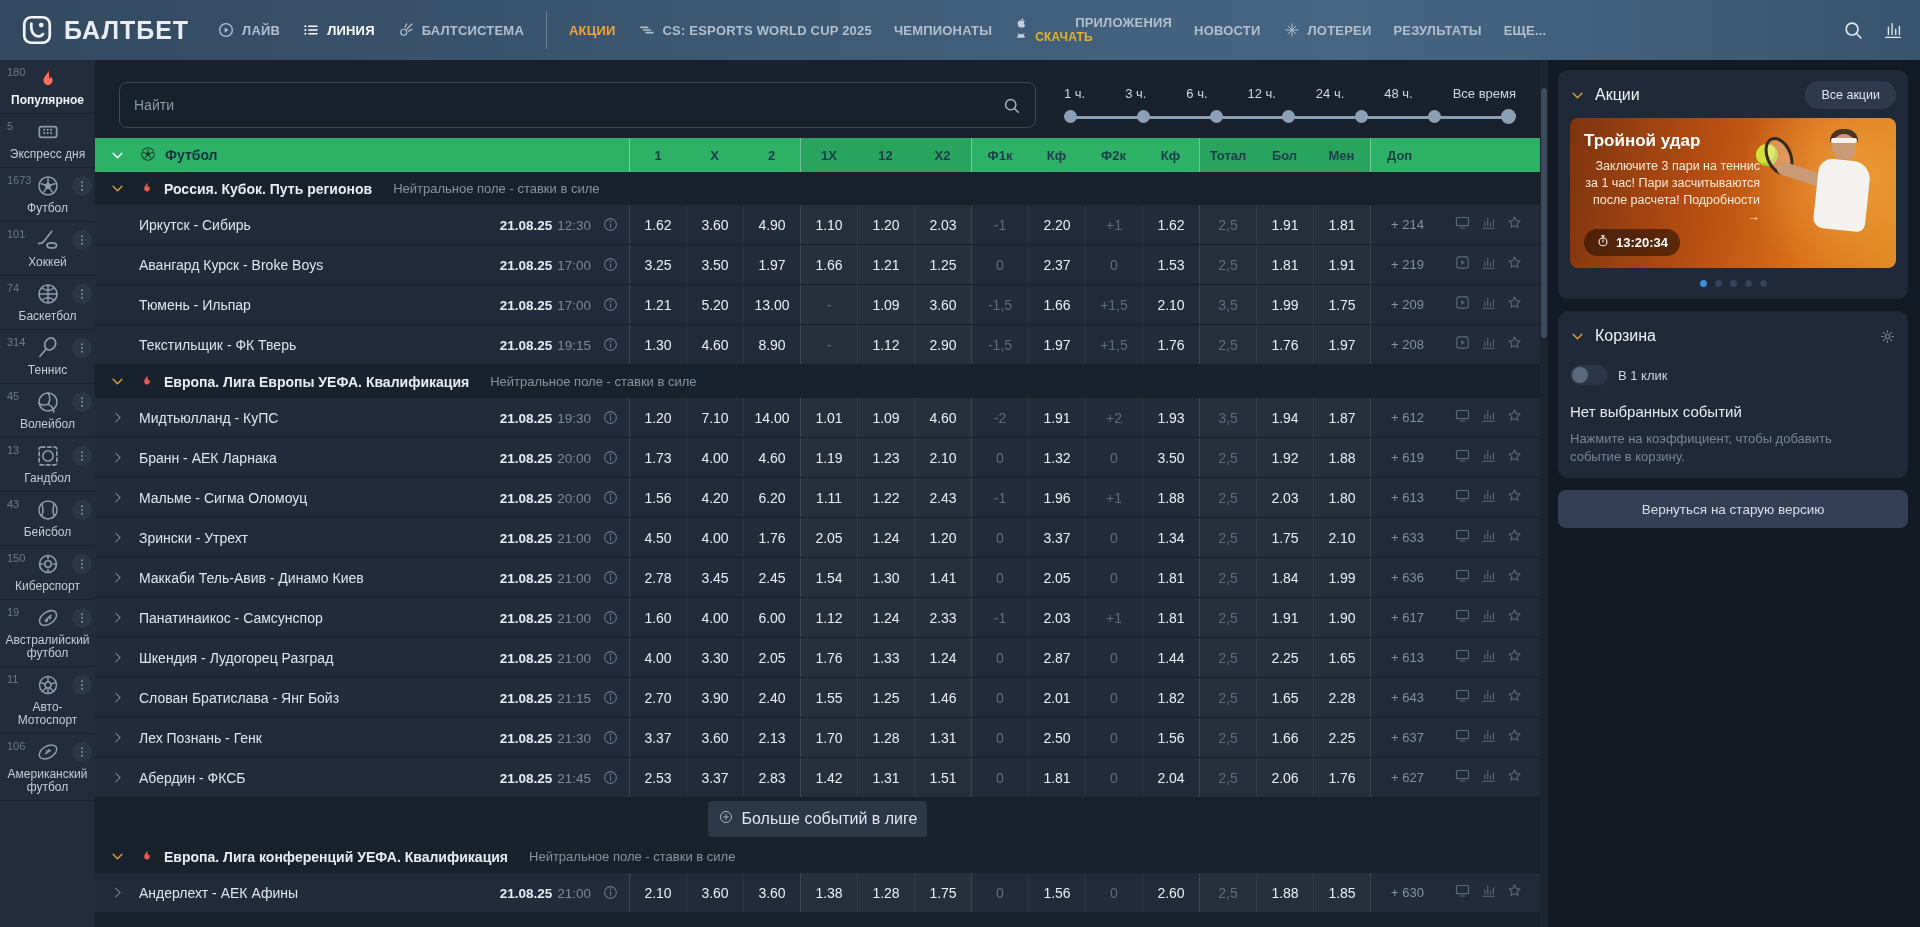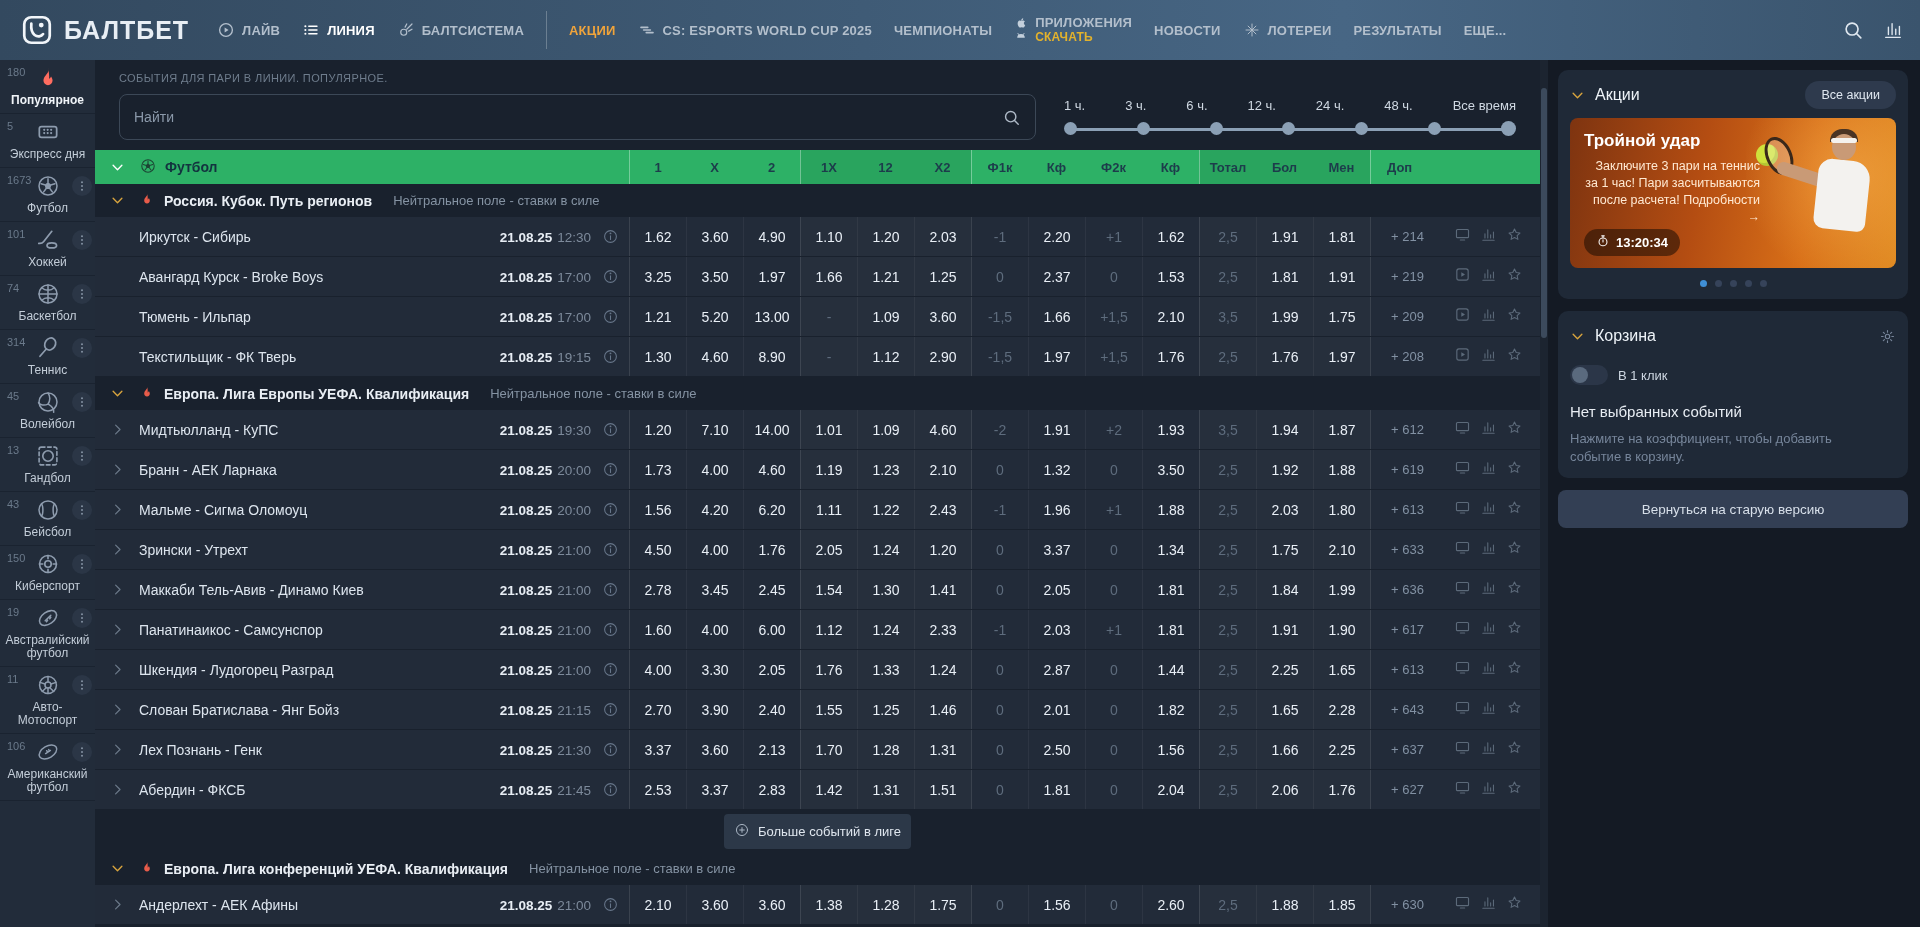--- a/index.html
+++ b/index.html
@@ -16,21 +16,21 @@
   .nav-item { display:flex; align-items:center; gap:7px; font-size:13px; font-weight:bold;
     color:#b3bfcc; cursor:pointer; white-space:nowrap; letter-spacing:.2px; }
   .nav-item.active { color:#ffffff; }
   .nav-item.accent { color:#f0a43b; }
   .nav-item .ic { width:18px; height:18px; display:inline-block; }
   .nav-div { width:1px; height:38px; background:rgba(255,255,255,.25); align-self:center; }
   .nav-app { display:flex; align-items:center; gap:7px; cursor:pointer; }
   .nav-app .app-icons { display:flex; flex-direction:column; gap:1px; color:#c3cfdb; }
   .nav-app .app-icons .ic { width:14px; height:14px; }
   .nav-app .app-text { display:flex; flex-direction:column; line-height:14px; }
-  .nav-app .l1 { font-size:13px; font-weight:bold; color:#b3bfcc; }
+  .nav-app .l1 { font-size:13px; font-weight:bold; color:#b3bfcc;margin-left:40px; }
   .nav-app .l2 { font-size:12px; font-weight:bold; color:#e3b22c; }
   .nav-tools { display:flex; align-items:center; gap:18px; padding:0 16px; }
   .nav-tools .ic { width:22px; height:22px; color:#dfe7ef; cursor:pointer; }
   .nav-login { width:372px; background:#161d28; padding:8px 12px 4px 12px; }
   .login-row { display:flex; }
   .login-row input { height:30px; background:transparent; border:1px solid #8694a5;
     color:#dfe7f0; font-size:13.5px; padding:0 10px; outline:none; width:137px;
     font-family:"Liberation Sans", sans-serif; }
   .login-row input::placeholder { color:#aab8c6; }
   .inp-phone { border-radius:4px 0 0 4px; }
@@ -115,21 +115,21 @@
   .league-hdr { height:33px; background:#19212d; }
   .league-hdr .c-exp { color:#d8a43e; }
   .league-name { font-size:14px; font-weight:bold; color:#e9eef4; display:flex; align-items:center; gap:9px; }
   .league-name svg { width:16px; height:16px; color:#e85c4a; }
   .league-note { font-size:13px; color:#8593a3; margin-left:12px; font-weight:normal; }
 
   .match-row { height:40px; background:#222b39; border-bottom:1px solid #19212d; }
 
   .more-row { height:42px; background:#19212d; display:flex; align-items:center; justify-content:center; }
   .more-btn { display:flex; align-items:center; gap:8px; background:#2c3848; color:#dfe6ee;
-    font-size:13px; padding:8px 10px; border-radius:4px; border:none; cursor:pointer;
+    font-size:16px; padding:8px 10px; border-radius:4px; border:none; cursor:pointer;
     font-family:"Liberation Sans", sans-serif; }
   .more-btn svg { width:16px; height:16px; color:#aab6c4; }
 
   
   #vscroll { width:8px; background:#1c2430; position:relative; }
   #vscroll .thumb { position:absolute; top:28px; left:1px; width:6px; height:250px;
     border-radius:3px; background:#3c4a5c; cursor:pointer; }
 
   
   #right { width:372px; padding:10px 12px 0 10px; display:flex; flex-direction:column; gap:12px; }
@@ -457,21 +457,20 @@
             <circle cx="12" cy="12" r="1.6" fill="currentColor" stroke="none"></circle>
             <circle cx="12" cy="18.5" r="1.6" fill="currentColor" stroke="none"></circle>
           </svg>
         </span>
         <div class="sb-label">Американский футбол</div>
       </div>
     </nav>
 
   <main id="main">
     <div class="main-top">
-      <div class="list-title">СОБЫТИЯ ДЛЯ ПАРИ В ЛИНИИ. ПОПУЛЯРНОЕ.</div>
       <div class="filter-row">
         <div class="search-box">
           <input type="text" placeholder="Найти" style="">
           <span class="ic" id="search-box-ic"><svg viewBox="0 0 24 24" width="100%" height="100%" fill="none" stroke="currentColor" stroke-width="1.8" stroke-linecap="round" stroke-linejoin="round">
                 <circle cx="11" cy="11" r="6.5"></circle>
                 <path d="M15.8 15.8L20.5 20.5"></path>
               </svg></span>
         </div>
         <div class="time-slider">
           <div class="ts-labels" id="ts-labels">

